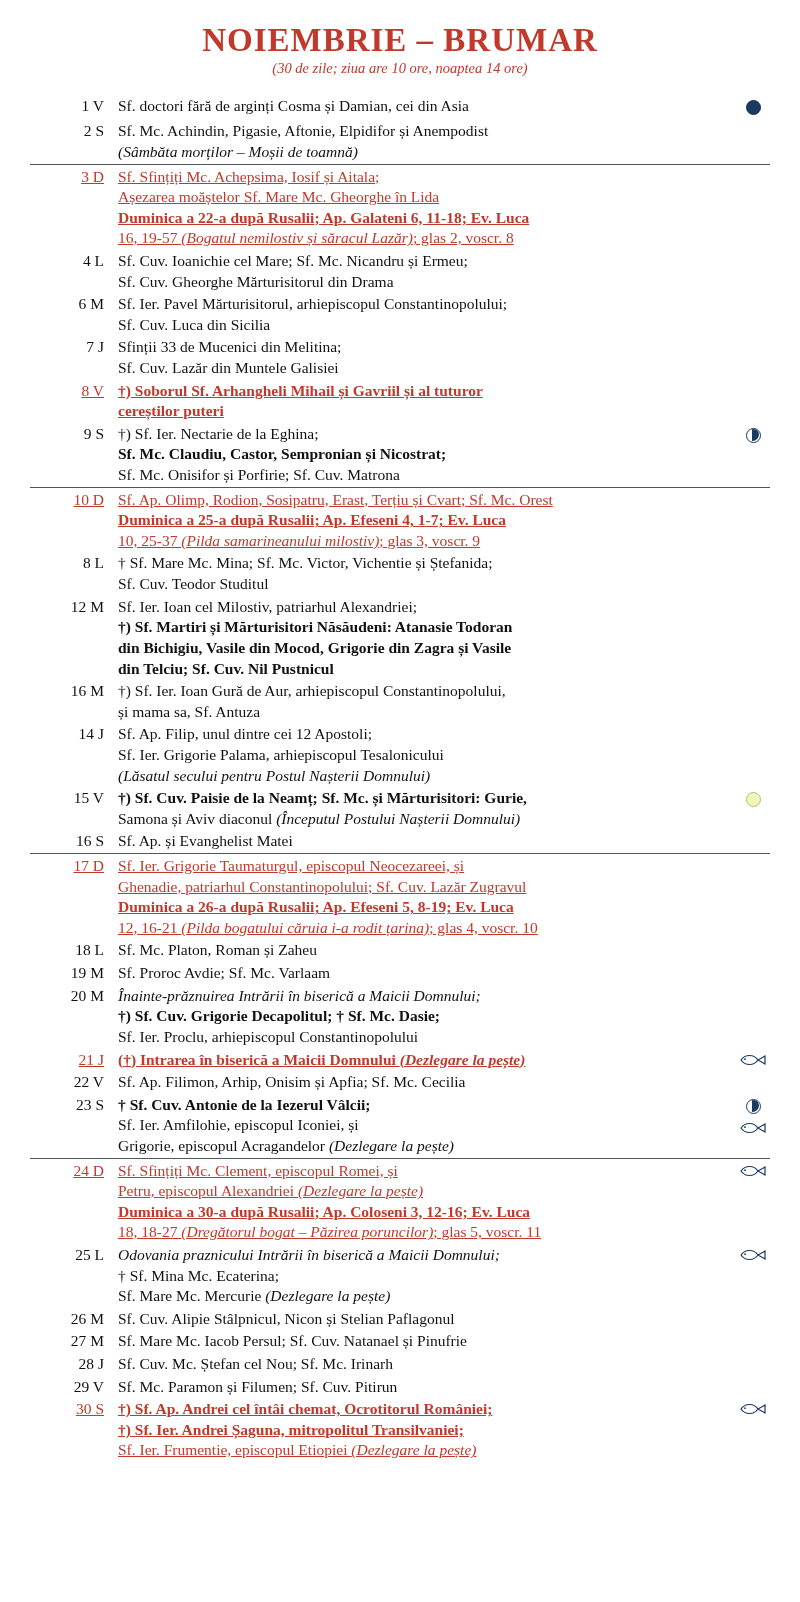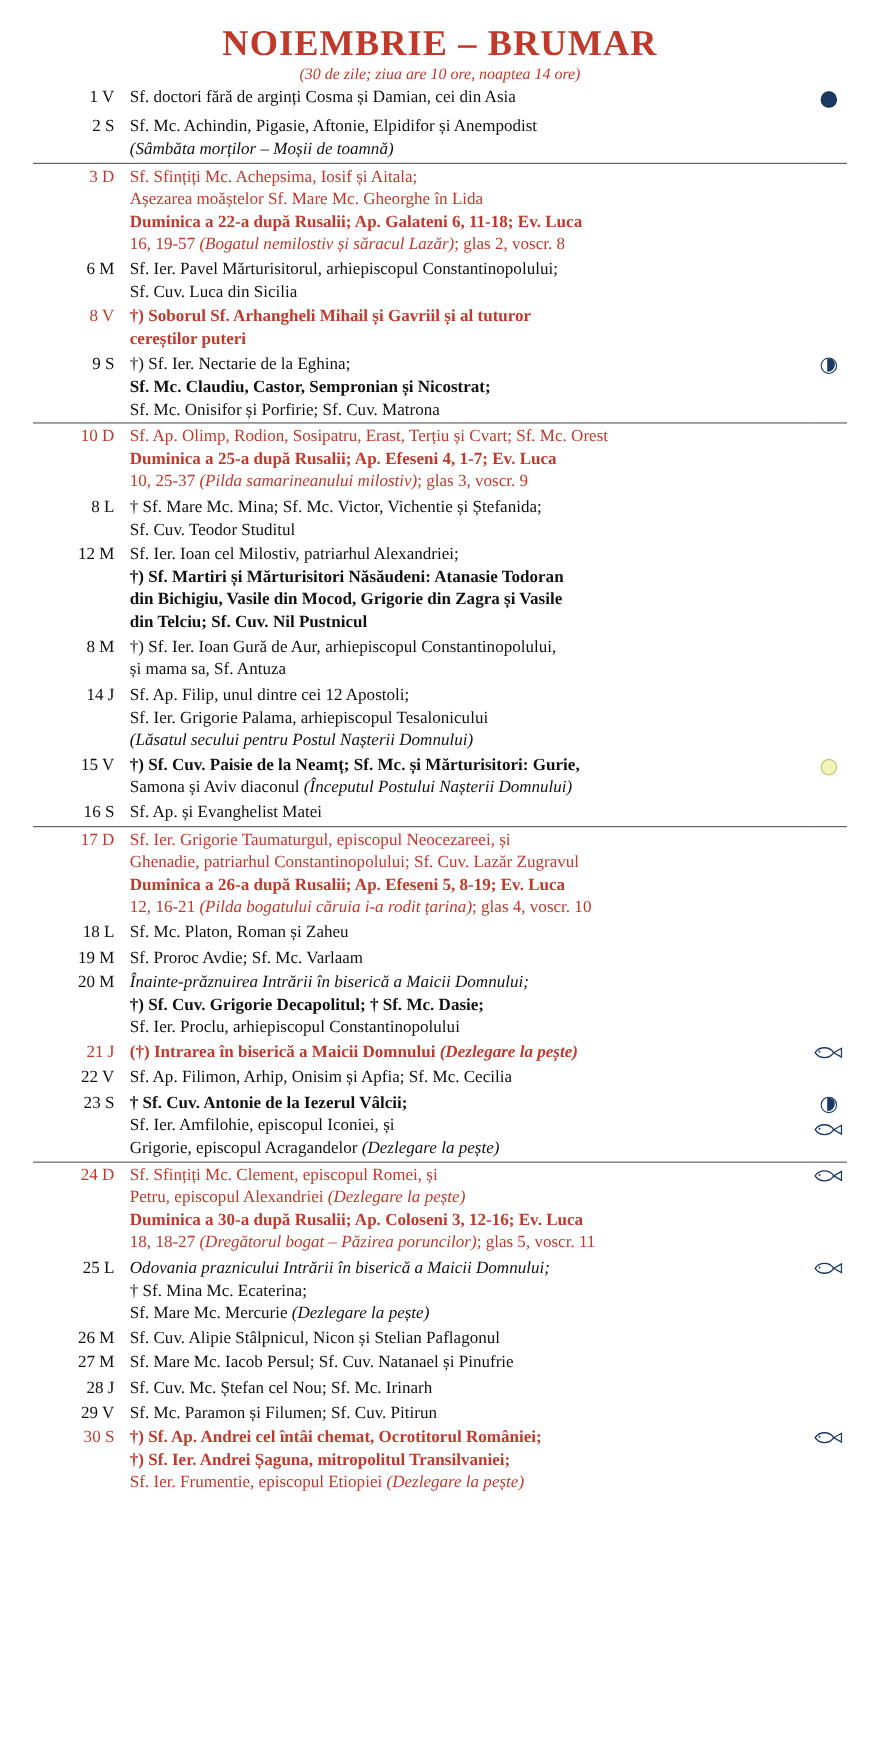--- a/index.html
+++ b/index.html
@@ -29,21 +29,21 @@
     font-weight: bold;
     letter-spacing: 1px;
     line-height: 1.1;
     margin: 4px 0 2px 0;
   }
   .subtitle {
     text-align: center;
     color: #c0392b;
     font-style: italic;
     font-size: 14.5px;
-    margin-bottom: 1px;
+    margin-bottom: 18px;
   }
   
   table.cal {
     border-collapse: collapse;
     width: 100%;
     table-layout: fixed;
   }
   table.cal td {
     vertical-align: top;
     padding: 0;
@@ -70,21 +70,21 @@
     border-top: 1px solid #555;
   }
   tr.entry > td {
     padding-top: 1px !important;
     padding-bottom: 1px !important;
   }
   tr.first-of-block > td {
     padding-top: 2px !important;
   }
   
-  .red { color: #c0392b; }
+  .red { color: #c0392b; text-decoration: underline; }
   .black { color: #111111; }
   .b { font-weight: bold; }
   .i { font-style: italic; }
   .line { display: block; }
   
   .moon {
     display: inline-block;
     width: 13px;
     height: 13px;
     border-radius: 50%;
@@ -167,24 +167,40 @@
           <td class="col-date red"><span>3 D</span></td>
           <td class="col-text">
             <span class="line red"><span>Sf. Sfințiți Mc. Achepsima, Iosif și Aitala;</span></span>
             <span class="line red"><span>Așezarea moăștelor Sf. Mare Mc. Gheorghe în Lida</span></span>
             <span class="line red b"><span>Duminica a 22-a după Rusalii</span><span class="">; Ap. Galateni 6, 11-18; Ev. Luca</span></span>
             <span class="line red"><span>16, 19-57 </span><span class="i">(Bogatul nemilostiv și săracul Lazăr)</span><span class="">; glas 2, voscr. 8</span></span>
           </td>
           <td class="col-moon"></td>
         </tr>
         <tr class="entry">
+          <td class="col-date black"><span>4 L</span></td>
+          <td class="col-text">
+            <span class="line black"><span>Sf. Cuv. Ioanichie cel Mare; Sf. Mc. Nicandru și Ermeu;</span></span>
+            <span class="line black"><span>Sf. Cuv. Gheorghe Mărturisitorul din Drama</span></span>
+          </td>
+          <td class="col-moon"></td>
+        </tr>
+        <tr class="entry">
           <td class="col-date black"><span>6 M</span></td>
           <td class="col-text">
             <span class="line black"><span>Sf. Ier. Pavel Mărturisitorul, arhiepiscopul Constantinopolului;</span></span>
             <span class="line black"><span>Sf. Cuv. Luca din Sicilia</span></span>
+          </td>
+          <td class="col-moon"></td>
+        </tr>
+        <tr class="entry">
+          <td class="col-date black"><span>7 J</span></td>
+          <td class="col-text">
+            <span class="line black"><span>Sfinții 33 de Mucenici din Melitina;</span></span>
+            <span class="line black"><span>Sf. Cuv. Lazăr din Muntele Galisiei</span></span>
           </td>
           <td class="col-moon"></td>
         </tr>
         <tr class="entry">
           <td class="col-date red"><span>8 V</span></td>
           <td class="col-text">
             <span class="line red b"><span>†) Soborul Sf. Arhangheli Mihail și Gavriil și al tuturor</span></span>
             <span class="line red b"><span>cereștilor puteri</span></span>
           </td>
           <td class="col-moon"></td>
@@ -219,21 +235,21 @@
           <td class="col-date black"><span>12 M</span></td>
           <td class="col-text">
             <span class="line black"><span>Sf. Ier. Ioan cel Milostiv, patriarhul Alexandriei;</span></span>
             <span class="line black b"><span>†) Sf. Martiri și Mărturisitori Năsăudeni: Atanasie Todoran</span></span>
             <span class="line black b"><span>din Bichigiu, Vasile din Mocod, Grigorie din Zagra și Vasile</span></span>
             <span class="line black b"><span>din Telciu</span><span class="">; Sf. Cuv. Nil Pustnicul</span></span>
           </td>
           <td class="col-moon"></td>
         </tr>
         <tr class="entry">
-          <td class="col-date black"><span>8 M</span></td>
+          <td class="col-date black"><span>16 M</span></td>
           <td class="col-text">
             <span class="line black"><span>†) Sf. Ier. Ioan Gură de Aur, arhiepiscopul Constantinopolului,</span></span>
             <span class="line black"><span>și mama sa, Sf. Antuza</span></span>
           </td>
           <td class="col-moon"></td>
         </tr>
         <tr class="entry">
           <td class="col-date black"><span>14 J</span></td>
           <td class="col-text">
             <span class="line black"><span>Sf. Ap. Filip, unul dintre cei 12 Apostoli;</span></span>

